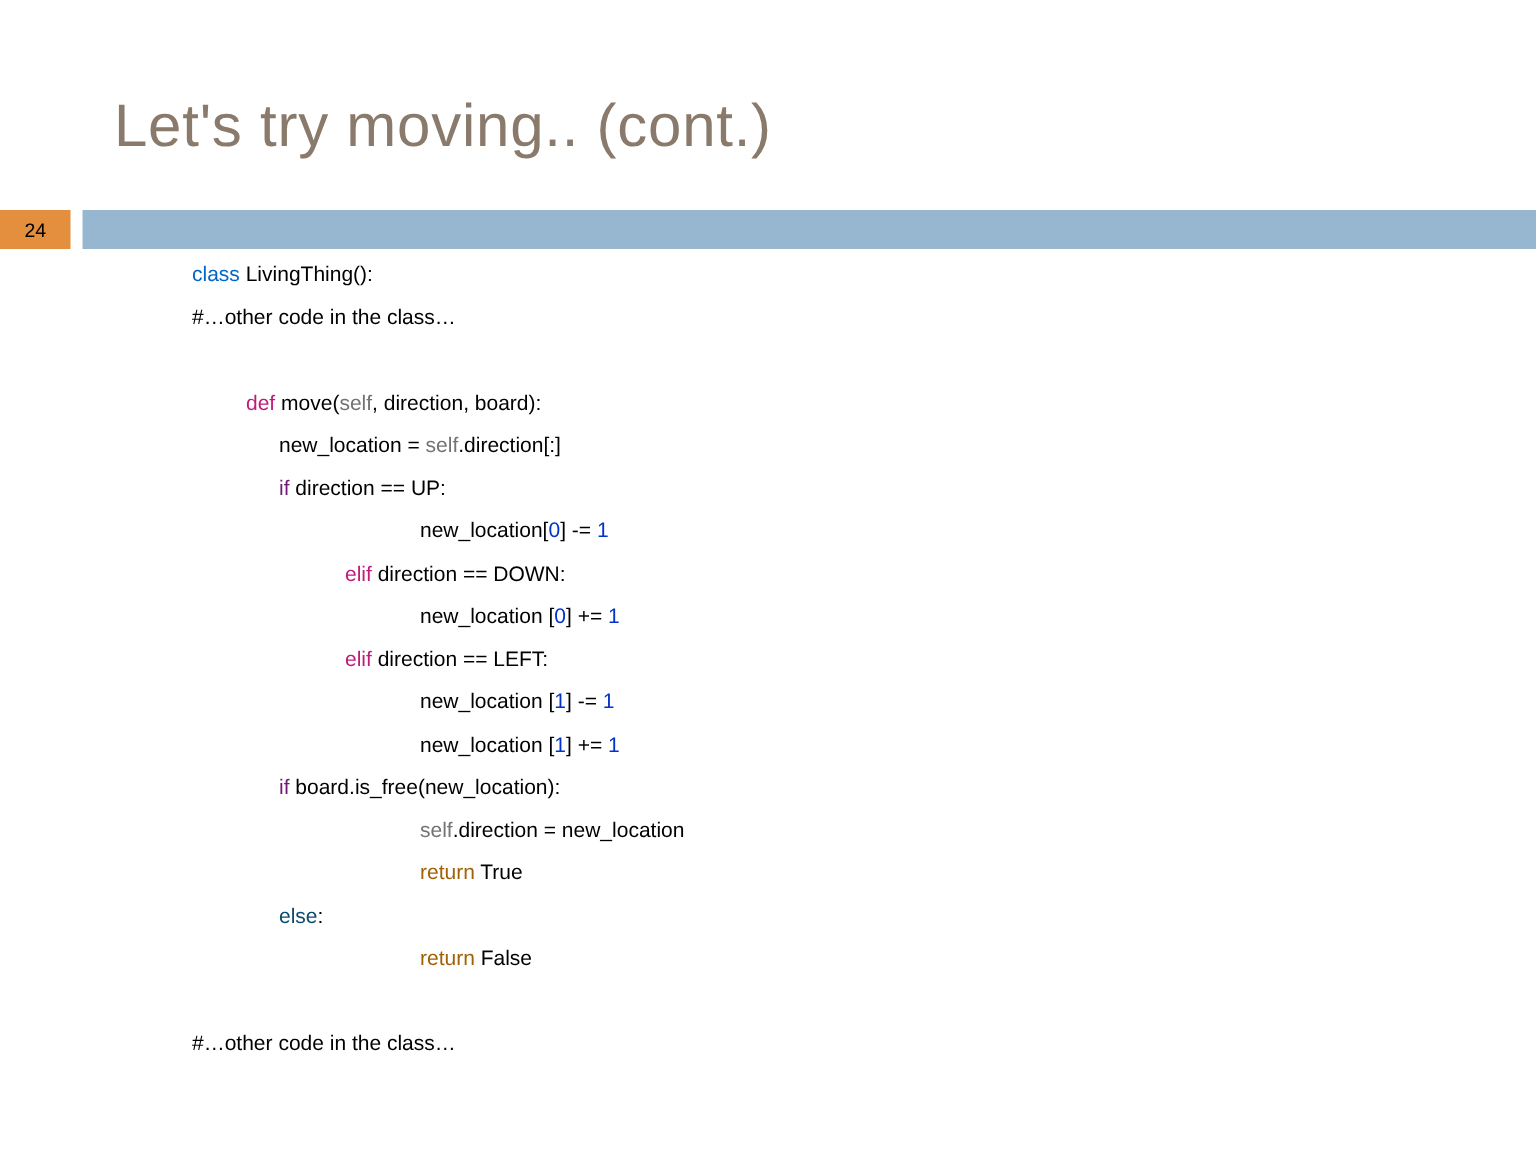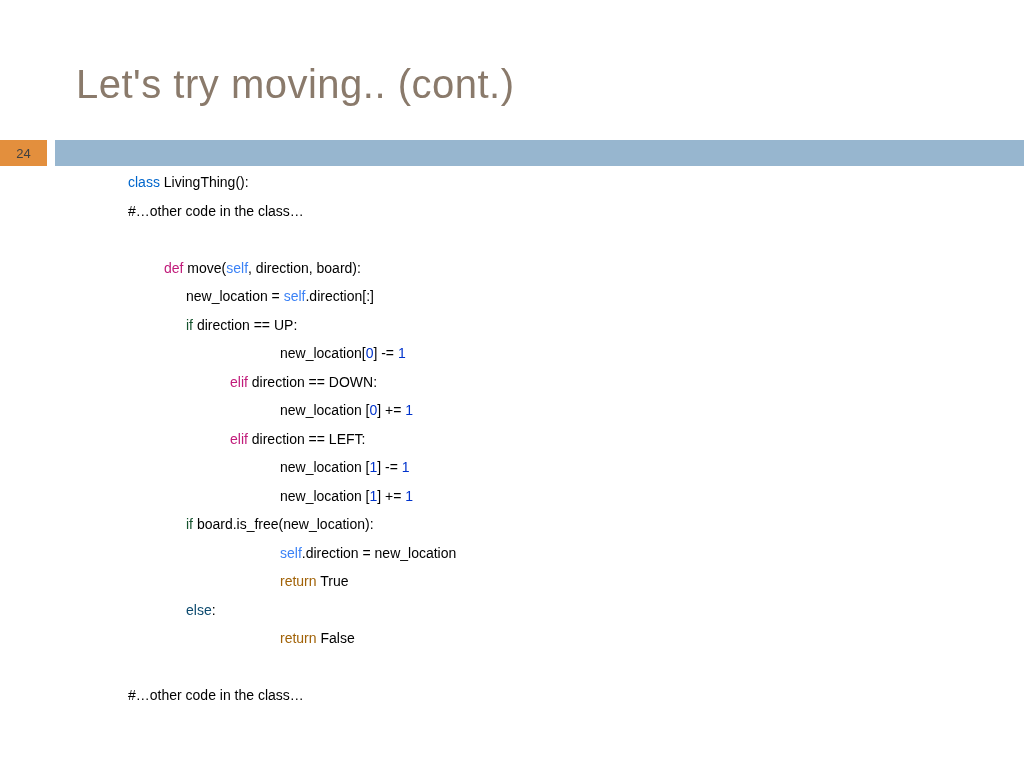--- a/index.html
+++ b/index.html
@@ -1,27 +1,27 @@
 <!DOCTYPE html>
 <html><head>
 <meta charset="utf-8">
 <style>
   * { margin:0; padding:0; box-sizing:border-box; }
   html,body { width:1024px; height:768px; background:#fff; font-family:"Century Gothic","Segoe UI",Futura,sans-serif; color:#222; overflow:hidden; }
   .slide { position:relative; width:1024px; height:688px; }
   .title { position:absolute; left:76px; top:62px; font-size:40px; font-weight:400; color:#8a7a6b; letter-spacing:0.5px; }
   .bar-row { position:absolute; left:0; top:140px; width:1024px; height:26px; }
-  .page-badge { position:absolute; left:0; top:0; width:47px; height:26px; background:#e38f3d; color:#404040; font-size:13px; display:flex; align-items:center; justify-content:center; }
+  .page-badge { position:absolute; left:0; top:0; width:47px; height:26px; background:#e38f3d; color:#000000; font-size:13px; display:flex; align-items:center; justify-content:center; }
   .blue-bar { position:absolute; left:55px; top:0; right:0; height:26px; background:#97b6cf; }
   .code { position:absolute; left:128px; top:168px; font-size:14px; line-height:28.5px; color:#000; }
   .code span { white-space:pre; }
   .k-class  { color:#0066cc; }
   .k-def    { color:#c11b7a; }
-  .k-self   { color:#3b82f6; }
-  .k-if     { color:#14532d; }
+  .k-self   { color:#737373; }
+  .k-if     { color:#701a75; }
   .k-elif   { color:#c11b7a;margin-left:44px; }
   .k-else   { color:#0c4a6e; }
   .k-return { color:#a16207; }
   .n-int    { color:#0033cc; }
   .ind1 { display:inline-block; width:36px; }
   .ind2 { display:inline-block; width:58px; }
   .ind3 { display:inline-block; width:152px; }
 </style>
 </head>
 <body>

